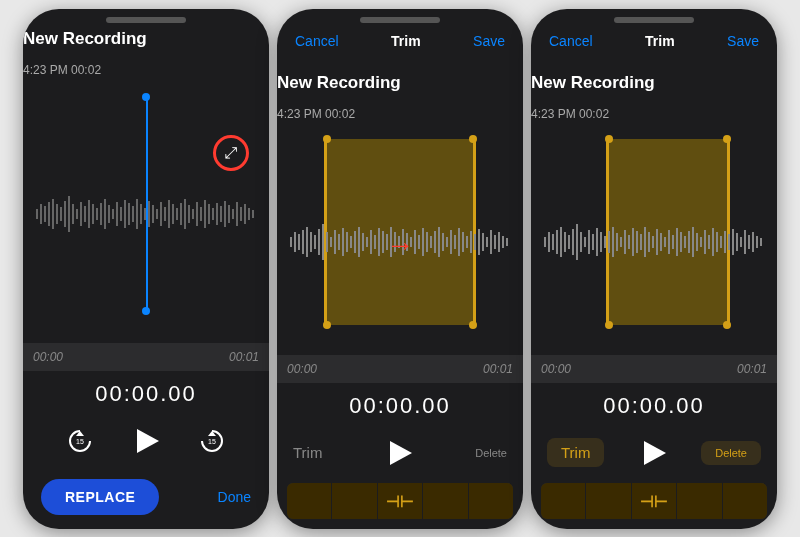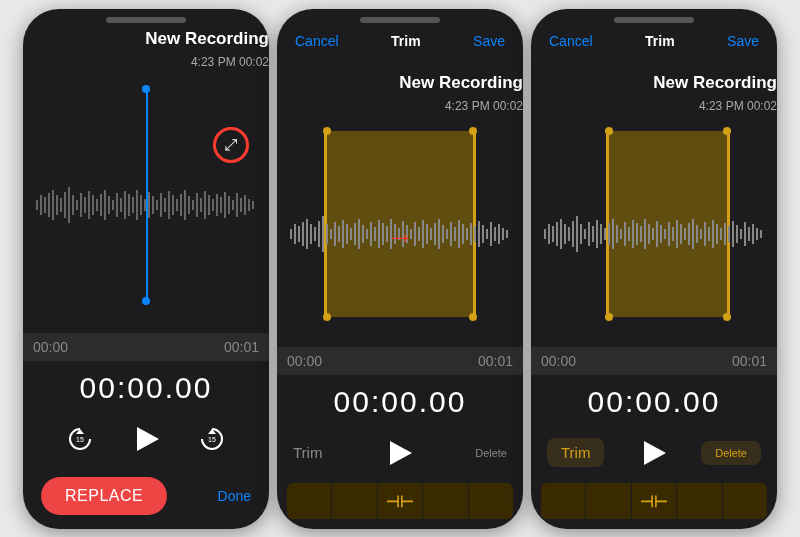--- a/index.html
+++ b/index.html
@@ -43,32 +43,32 @@
     .top-bar-center {
       color: #fff;
       font-size: 14px;
       font-weight: 600;
     }
 
     
     .header {
       display: flex;
       flex-direction: column;
-      align-items: flex-end;
+      align-items: flex-start;
       padding: 6px 0 8px;
     }
     .recording-title {
       color: #fff;
       font-size: 17px;
       font-weight: 700;
     }
     .recording-meta {
       color: #aaa;
       font-size: 12px;
-      margin-top: 6px;
+      margin-top: 14px;
     }
 
     
     .waveform-container {
       flex: 1;
       position: relative;
       background: #1c1c1e;
       overflow: hidden;
       margin: 0 4px;
     }
@@ -166,31 +166,32 @@
       padding: 0 10px;
       position: relative;
     }
     .timeline-labels {
       display: flex;
       justify-content: space-between;
       width: 100%;
     }
     .timeline-label {
       color: #888;
-      font-size: 14px;
+      font-size: 12px;
+      font-style: italic;
     }
 
     
     .timer {
       text-align: center;
       padding: 10px 0 6px;
     }
     .timer-text {
       color: #fff;
-      font-size: 30px;
+      font-size: 22px;
       font-weight: 300;
       letter-spacing: 2px;
     }
 
     
     .controls {
       display: flex;
       align-items: center;
       justify-content: center;
       gap: 30px;
@@ -227,24 +228,24 @@
     }
 
     
     .bottom-panel-1 {
       padding: 8px 18px 14px;
       display: flex;
       align-items: center;
       justify-content: space-between;
     }
     .replace-btn {
-      background: #ef4444;
+      background: #1d4ed8;
       color: #fff;
-      font-size: 16px;
-      font-weight: 400;
+      font-size: 14px;
+      font-weight: 700;
       padding: 10px 24px;
       border-radius: 24px;
       cursor: pointer;
       letter-spacing: 0.5px;
     }
     .done-btn {
       color: #0a84ff;
       font-size: 14px;
       cursor: pointer;
     }

